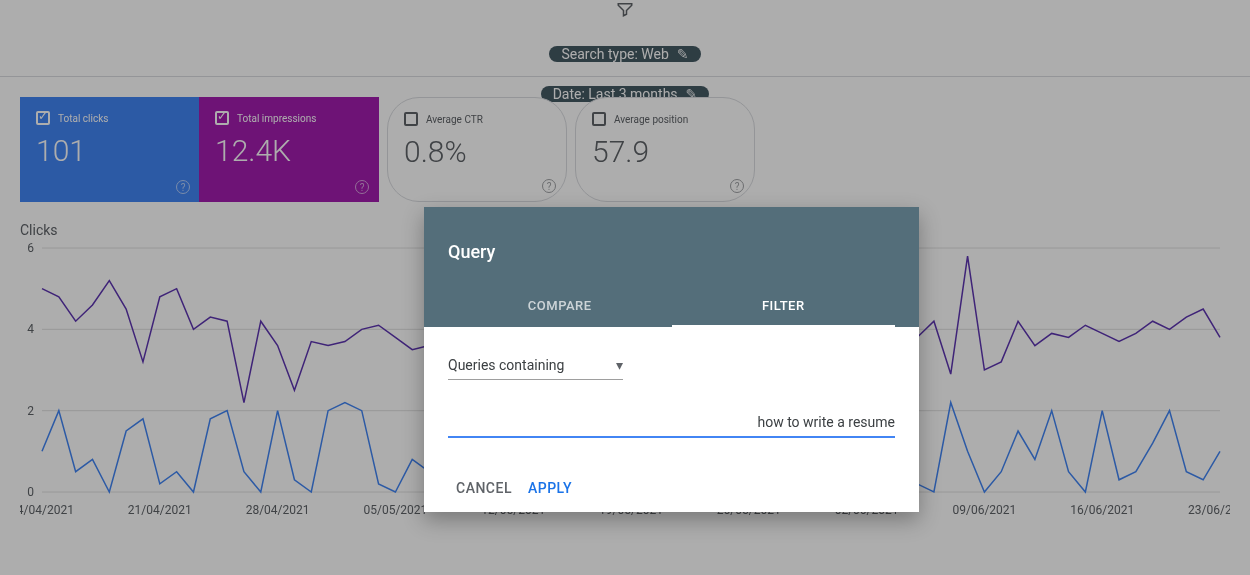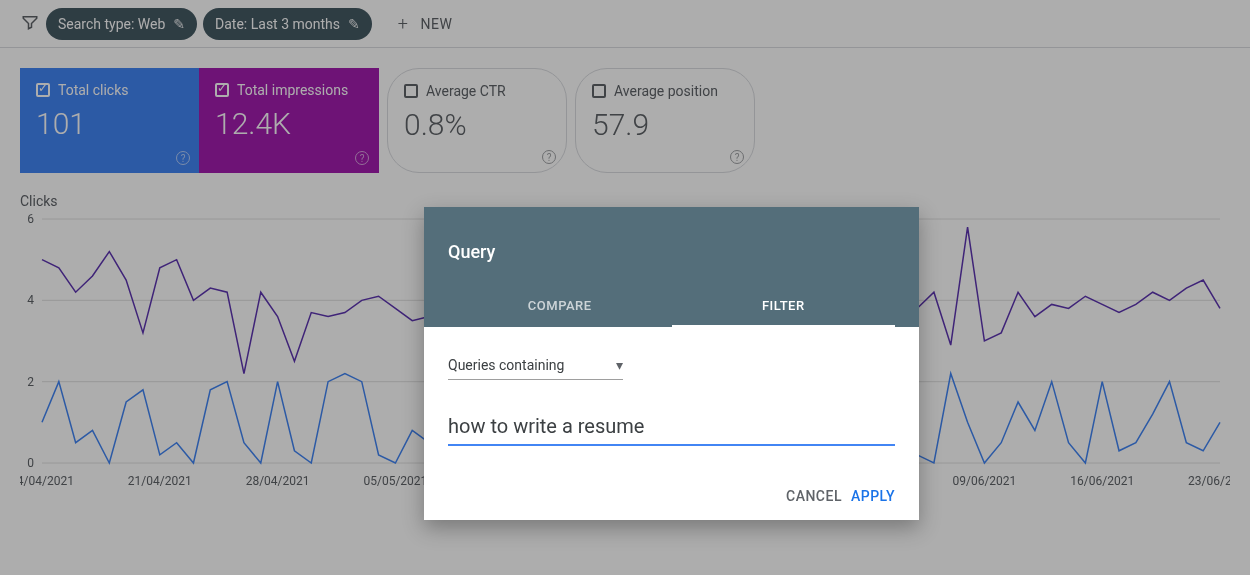--- a/index.html
+++ b/index.html
@@ -1,34 +1,34 @@
 <!DOCTYPE html>
 <html><head>
 <meta charset="utf-8">
 <style>
 * { box-sizing: border-box; margin: 0; padding: 0; font-family: Roboto, Arial, sans-serif; }
 body { background: #fff; width: 1250px; height: 575px; overflow: hidden; position: relative; }
 
 .overlay { position: absolute; inset: 0; background: rgba(0,0,0,0.32); z-index: 50; }
 
 
-.filter-bar { height: 48px; display: flex; align-items: center; padding: 0 20px; gap: 6px; border-bottom: 1px solid #dadce0; background: #fff; }
+.filter-bar { height: 77px; display: flex; align-items: center; padding: 0 20px; gap: 24px; border-bottom: 1px solid #dadce0; background: #fff; flex-direction: column; }
 .filter-icon { color: #5f6368; font-size: 18px; }
 .chip { background: #455a64; color: #fff; border-radius: 16px; height: 32px; display: flex; align-items: center; padding: 0 12px; gap: 8px; font-size: 14px; }
 .chip .pencil { font-size: 14px; opacity: 0.9; }
 .new-btn { display: flex; align-items: center; gap: 12px; margin-left: 20px; color: #5f6368; font-size: 14px; letter-spacing: 0.5px; }
 .new-btn .plus { font-size: 18px; font-weight: 300; }
 
 
 .content { padding: 20px; }
 .metrics { display: flex; gap: 0; margin-bottom: 10px; }
 .metric-card { width: 180px; height: 105px; border: 1px solid #dadce0; padding: 14px 16px; position: relative; background: #fff; }
 .metric-card.active-blue { background: #4285f4; color: #fff; border: none; }
 .metric-card.active-purple { background: #a21caf; color: #fff; border: none; margin-left: -1px; }
-.metric-card .check-row { display: flex; align-items: center; gap: 8px; font-size: 14px; }
+.metric-card .check-row { display: flex; align-items: center; gap: 8px; font-size: 10px; }
 .metric-card .checkbox { width: 14px; height: 14px; border: 2px solid currentColor; border-radius: 2px; position: relative; }
 .metric-card.active-blue .checkbox::after,
 .metric-card.active-purple .checkbox::after { content: "✓"; position: absolute; top: -4px; left: 0; font-size: 12px; }
 .metric-card .value { font-size: 30px; font-weight: 300; margin-top: 8px; }
 .metric-card .help { position: absolute; bottom: 8px; right: 10px; width: 14px; height: 14px; border: 1.5px solid currentColor; border-radius: 50%; display: flex; align-items: center; justify-content: center; font-size: 10px; opacity: 0.6; }
 .metric-card.inactive { color: #5f6368; margin-left: 8px; border-radius: 32px; }
 .metric-card.inactive .checkbox { border-color: #5f6368; }
 
 
 .chart-wrap { padding-top: 10px; }
@@ -42,22 +42,22 @@
 
 .dialog { position: absolute; top: 207px; left: 424px; width: 495px; background: #fff; z-index: 100; box-shadow: 0 8px 20px rgba(0,0,0,0.3); }
 .dialog-header { background: #546e7a; color: #fff; padding: 34px 24px 0 24px; }
 .dialog-title { font-size: 18px; font-weight: 500; margin-bottom: 24px; }
 .dialog-tabs { display: flex; gap: 0; }
 .dialog-tab { flex: 1; text-align: center; padding: 12px 0; font-size: 13px; font-weight: 500; letter-spacing: 0.5px; color: rgba(255,255,255,0.7); border-bottom: 2px solid transparent; cursor: pointer; }
 .dialog-tab.active { color: #fff; border-bottom-color: #fff; }
 .dialog-body { padding: 24px; }
 .dropdown { display: flex; align-items: center; gap: 18px; border-bottom: 1px solid #9e9e9e; padding: 6px 0; width: 175px; font-size: 14px; color: #3c4043; cursor: pointer; }
 .dropdown .caret { margin-left: auto; color: #5f6368; }
-.text-input { width: 100%; border: none; border-bottom: 2px solid #4285f4; padding: 6px 0; font-size: 20px; outline: none; margin-top: 28px; color: #3c4043; }
-.dialog-actions { display: flex; justify-content: flex-end; gap: 9px; padding: 18px 24px 16px; }
+.text-input { width: 100%; border: none; border-bottom: 2px solid #4285f4; padding: 6px 0; font-size: 14px; outline: none; margin-top: 28px; color: #3c4043; text-align: right; }
+.dialog-actions { display: flex; gap: 16px; padding: 18px 32px 16px; }
 .dialog-actions button { border: none; background: none; font-size: 14px; font-weight: 500; letter-spacing: 0.5px; cursor: pointer; color: #5f6368; }
 .dialog-actions button.primary { color: #1a73e8; }
 </style>
 </head>
 <body>
 
 <div class="filter-bar">
   <span class="filter-icon">
     <svg width="20" height="18" viewBox="0 0 24 24" fill="#5f6368">
         <path d="M3 5h18v2l-7 7v5l-4 2v-7L3 7z" fill="none" stroke="#5f6368" stroke-width="2"></path>

